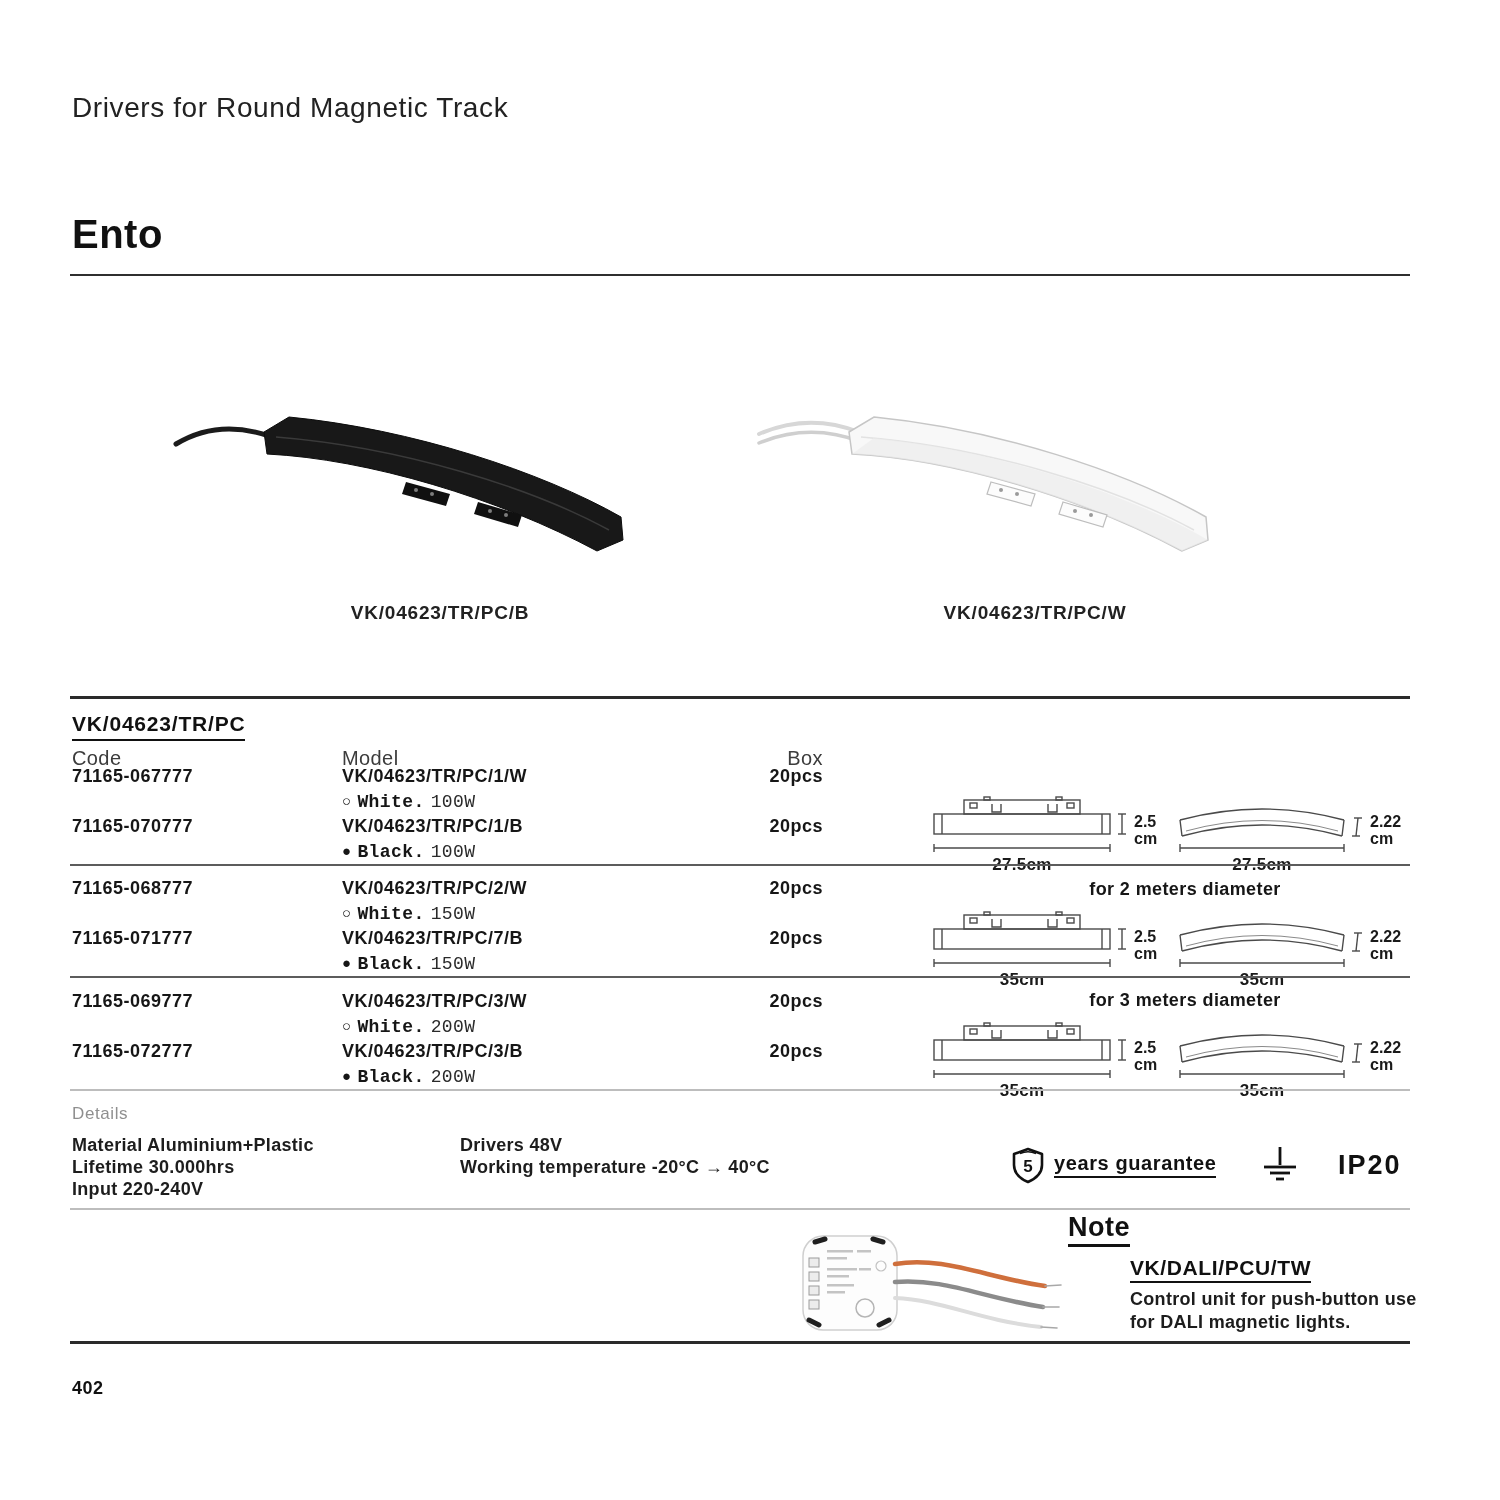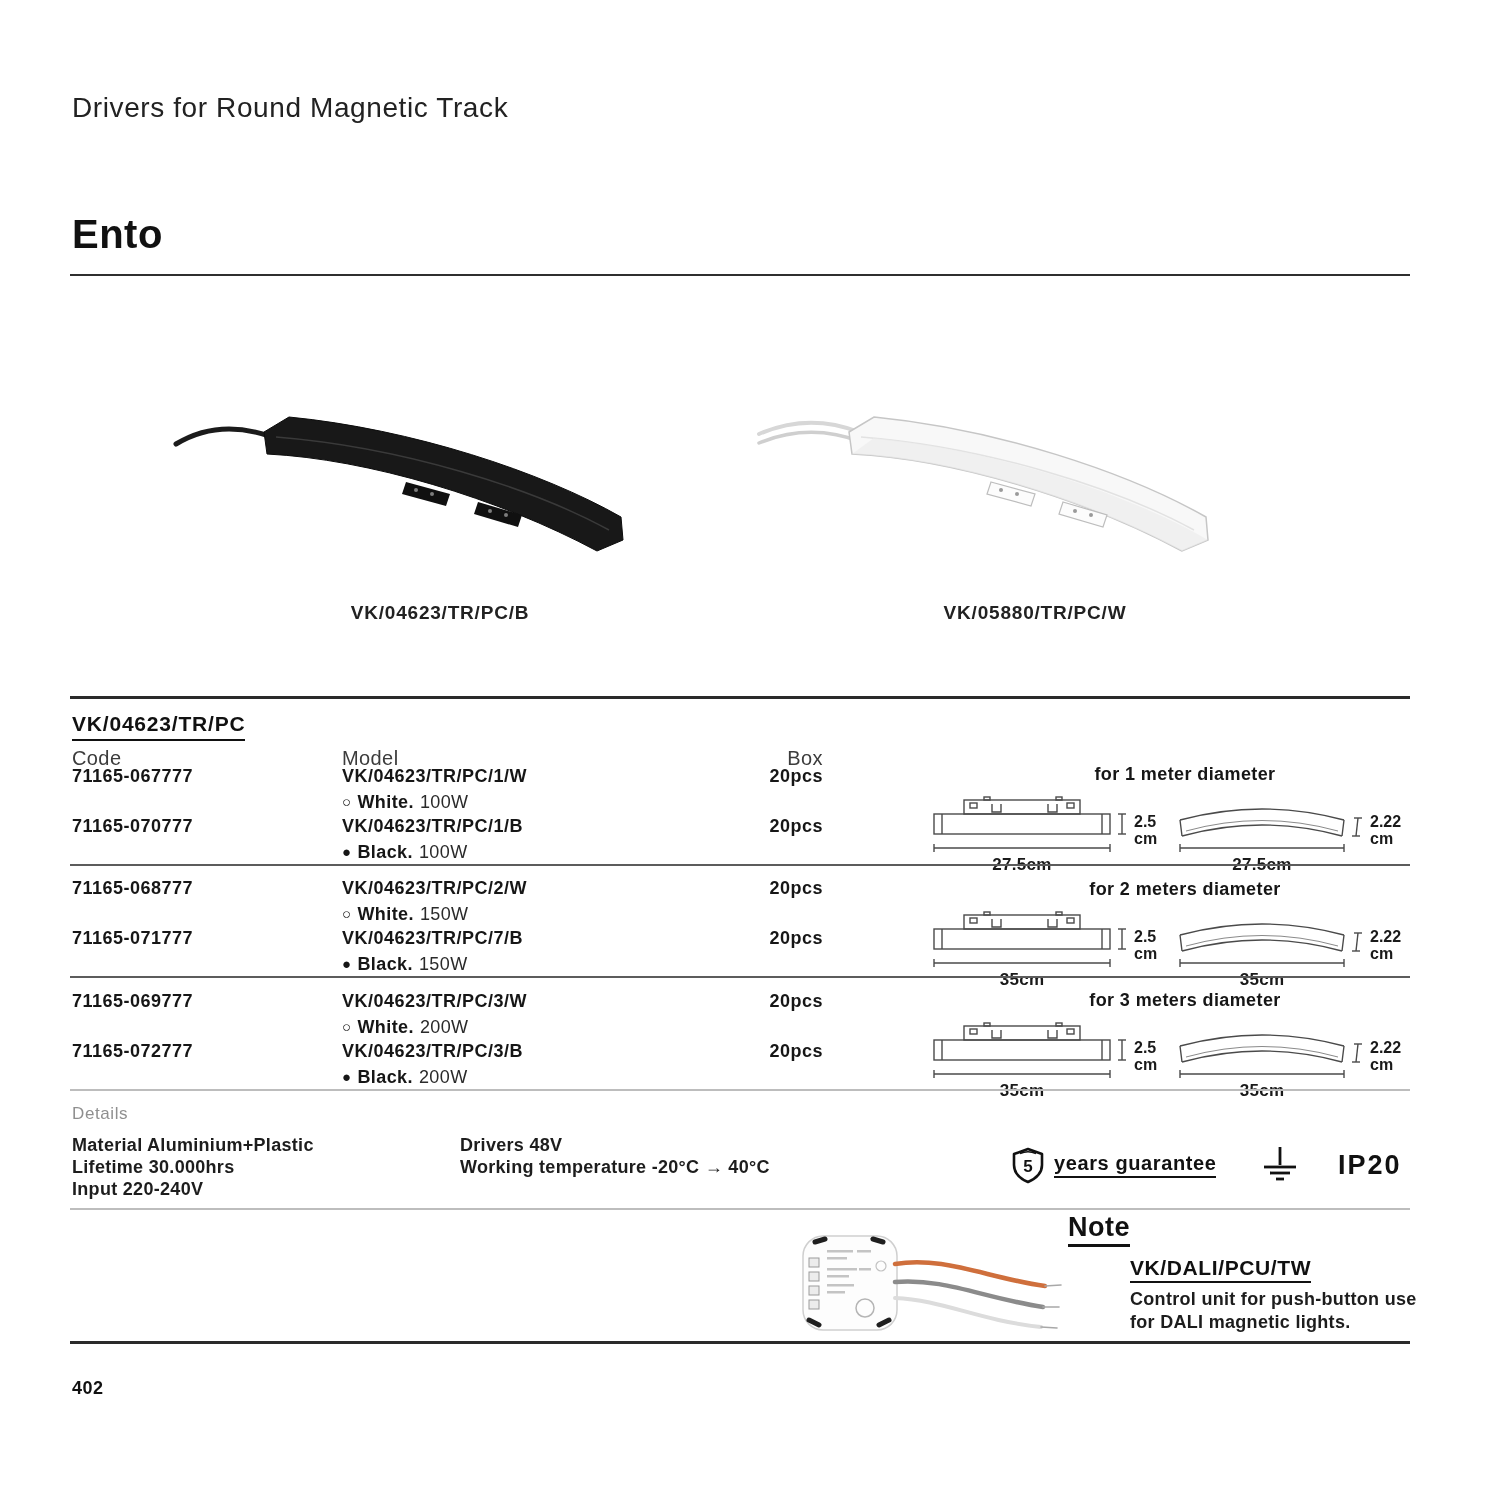--- a/index.html
+++ b/index.html
@@ -17,21 +17,21 @@
   .doc-title{font-size:28px;font-weight:400;letter-spacing:.6px;color:#222;}
   .product-name{font-size:40px;font-weight:700;letter-spacing:.5px;color:#111;}
 
   .caption{font-size:19px;font-weight:700;letter-spacing:.8px;color:#222;text-align:center;}
 
   .tbl-heading{font-size:21px;font-weight:700;letter-spacing:.8px;color:#111;
     border-bottom:2px solid #111;padding-bottom:3px;display:inline-block;}
   .col-header{font-size:20px;font-weight:400;color:#3c3c3c;letter-spacing:.4px;}
   .cell{font-size:18px;font-weight:700;letter-spacing:.5px;color:#161616;}
   .boxcol{width:80px;text-align:right;}
-  .colorline{font-size:18px;color:#161616;letter-spacing:.4px;}
+  .colorline{font-size:18px;color:#161616;letter-spacing:.4px;font-family:Liberation Mono, monospace;}
   .colorline .swatch{font-size:15px;margin-right:6px;position:relative;top:-1px;}
   .colorline .cname{font-weight:700;margin-right:6px;}
   .colorline .watt{font-weight:400;color:#2a2a2a;}
 
   .diag-caption{font-size:18px;font-weight:700;letter-spacing:.4px;color:#161616;text-align:center;width:510px;}
 
   .details-label{font-size:17px;color:#8f8f8f;letter-spacing:.6px;}
   .spec{font-size:18px;font-weight:700;letter-spacing:.3px;color:#1d1d1d;line-height:22px;}
   .guarantee-text{font-size:20px;font-weight:700;letter-spacing:.6px;color:#111;
     border-bottom:2px solid #111;padding-bottom:2px;}
@@ -77,21 +77,21 @@
     <path d="M104,42 L129,27 C252,39 382,82 461,127 L463,150 L437,161 C338,108 208,69 107,64 Z" fill="#f8f8f8" stroke="#c6c6c6" stroke-width="1.5"></path>
     <path d="M116,47 C242,57 372,98 449,140" fill="none" stroke="#e2e2e2" stroke-width="1.5"></path>
     <path d="M107,64 C208,69 338,108 437,161 L463,150 C384,104 252,60 129,48 Z" fill="#ededed" opacity="0.7"></path>
     <path d="M246,92 l44,12 l-4,12 l-44,-12 Z" fill="#fcfcfc" stroke="#bdbdbd" stroke-width="1.2"></path>
     <path d="M318,112 l44,13 l-4,12 l-44,-13 Z" fill="#fcfcfc" stroke="#bdbdbd" stroke-width="1.2"></path>
     <circle cx="256" cy="100" r="2" fill="#9a9a9a"></circle>
       <circle cx="272" cy="104" r="2" fill="#9a9a9a"></circle>
     <circle cx="330" cy="121" r="2" fill="#9a9a9a"></circle>
       <circle cx="346" cy="125" r="2" fill="#9a9a9a"></circle>
   </svg>
-  <div class="abs caption" style="left:845px;top:602px;width:380px;">VK/05880/TR/PC/W</div>
+  <div class="abs caption" style="left:845px;top:602px;width:380px;">VK/04623/TR/PC/W</div>
 
   <div class="rule rule-heavy" style="top:696px;"></div>
   <div class="abs" style="left:72px;top:712px;">
     <span class="tbl-heading">VK/04623/TR/PC</span>
   </div>
 
   <div class="abs col-header" style="left:72px;top:747px;">Code</div>
   <div class="abs col-header" style="left:342px;top:747px;">Model</div>
   <div class="abs col-header boxcol" style="left:743px;top:747px;">Box</div>
 
@@ -101,21 +101,20 @@
   <div class="abs colorline" style="left:342px;top:792px;">
     <span class="swatch">○</span><span class="cname">White.</span><span class="watt">100W</span>
   </div>
   <div class="abs cell" style="left:72px;top:816px;">71165-070777</div>
   <div class="abs cell" style="left:342px;top:816px;">VK/04623/TR/PC/1/B</div>
   <div class="abs cell boxcol" style="left:743px;top:816px;">20pcs</div>
   <div class="abs colorline" style="left:342px;top:842px;">
     <span class="swatch">●</span><span class="cname">Black.</span><span class="watt">100W</span>
   </div>
 
-  <div class="abs diag-caption" style="left:930px;top:764px;">for 1 meter diameter</div>
   <svg class="abs" style="left:930px;top:784px;" width="510" height="95" viewBox="0 0 510 95">
     <g stroke="#4a4a4a" stroke-width="1.4" fill="none">
       <rect x="34" y="16" width="116" height="14"></rect>
       <rect x="40" y="19" width="7" height="5"></rect>
         <rect x="137" y="19" width="7" height="5"></rect>
       <path d="M62,20 v8 h9 v-8"></path>
         <path d="M118,20 v8 h9 v-8"></path>
       <rect x="54" y="13" width="6" height="3"></rect>
         <rect x="126" y="13" width="6" height="3"></rect>
       <rect x="4" y="30" width="176" height="20"></rect>

